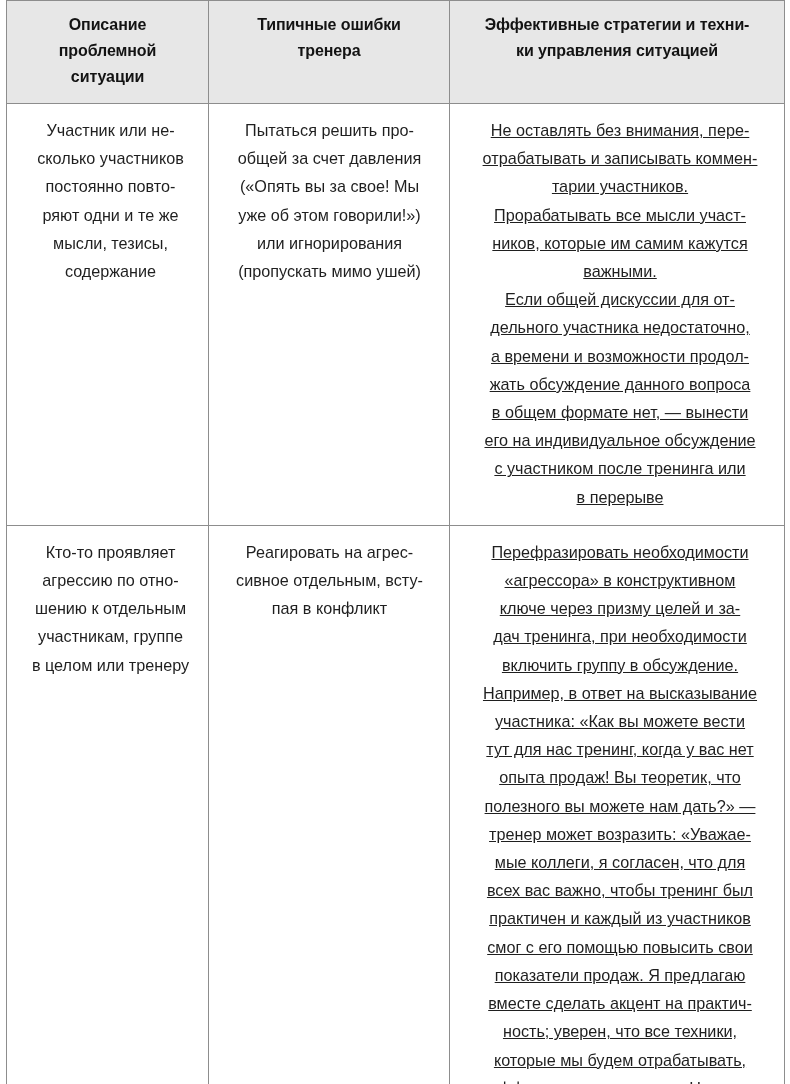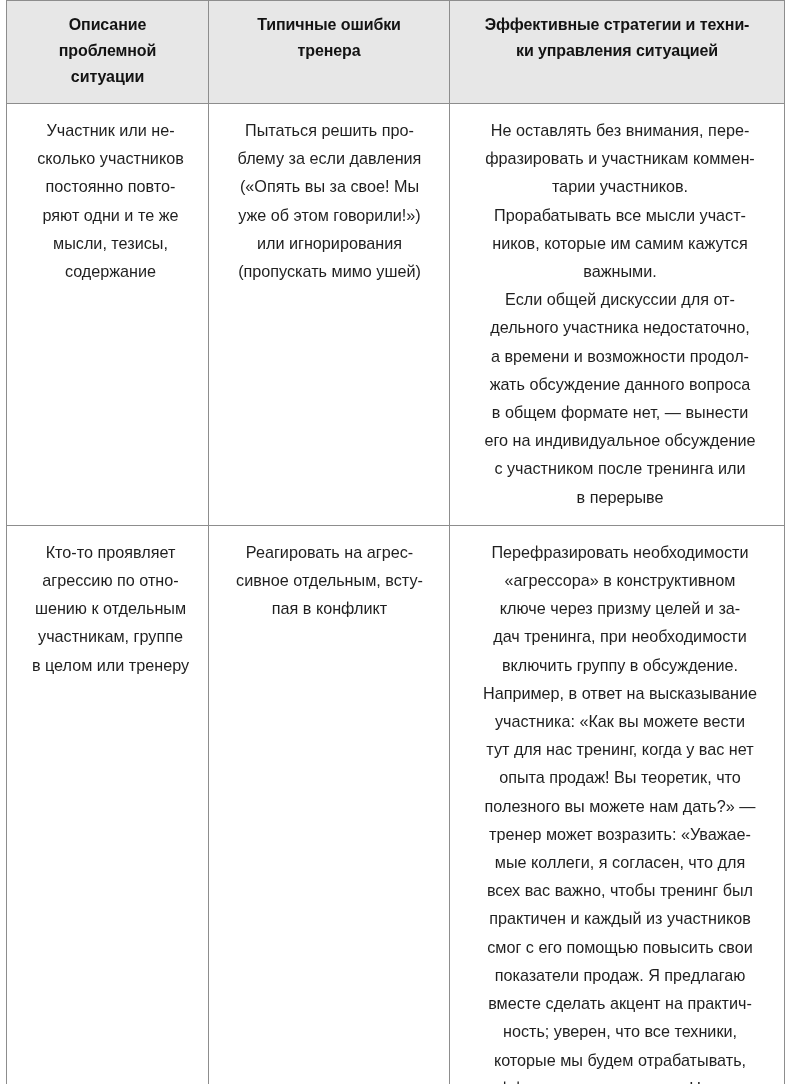--- a/index.html
+++ b/index.html
@@ -68,21 +68,21 @@
     text-align: center;
   }
 
   tbody td .cell-line {
     display: block;
     white-space: nowrap;
   }
 
   tbody td.col-body-1 { padding-left: 14px; padding-right: 8px; }
   tbody td.col-body-2 { padding-left: 13px; }
-  tbody td.col-body-3 { padding-left: 14px; padding-right: 8px; }
+  tbody td.col-body-3 { padding-left: 14px; padding-right: 8px; text-decoration: underline; }
 
   tbody tr.row-1 td.col-body-1 { height: 368px; }
 </style>
 </head>
 <body>
 
 <div class="page">
   <table class="situations-table">
     <colgroup>
       <col class="col-1">
@@ -111,29 +111,29 @@
         <td class="col-body-1">
           <span class="cell-line">Участник или не-</span>
           <span class="cell-line">сколько участников</span>
           <span class="cell-line">постоянно повто-</span>
           <span class="cell-line">ряют одни и те же</span>
           <span class="cell-line">мысли, тезисы,</span>
           <span class="cell-line">содержание</span>
         </td>
         <td class="col-body-2">
           <span class="cell-line">Пытаться решить про-</span>
-          <span class="cell-line">блему за если давления</span>
+          <span class="cell-line">общей за счет давления</span>
           <span class="cell-line">(«Опять вы за свое! Мы</span>
           <span class="cell-line">уже об этом говорили!»)</span>
           <span class="cell-line">или игнорирования</span>
           <span class="cell-line">(пропускать мимо ушей)</span>
         </td>
         <td class="col-body-3">
           <span class="cell-line">Не оставлять без внимания, пере-</span>
-          <span class="cell-line">фразировать и участникам коммен-</span>
+          <span class="cell-line">отрабатывать и записывать коммен-</span>
           <span class="cell-line">тарии участников.</span>
           <span class="cell-line">Прорабатывать все мысли участ-</span>
           <span class="cell-line">ников, которые им самим кажутся</span>
           <span class="cell-line">важными.</span>
           <span class="cell-line">Если общей дискуссии для от-</span>
           <span class="cell-line">дельного участника недостаточно,</span>
           <span class="cell-line">а времени и возможности продол-</span>
           <span class="cell-line">жать обсуждение данного вопроса</span>
           <span class="cell-line">в общем формате нет, — вынести</span>
           <span class="cell-line">его на индивидуальное обсуждение</span>

